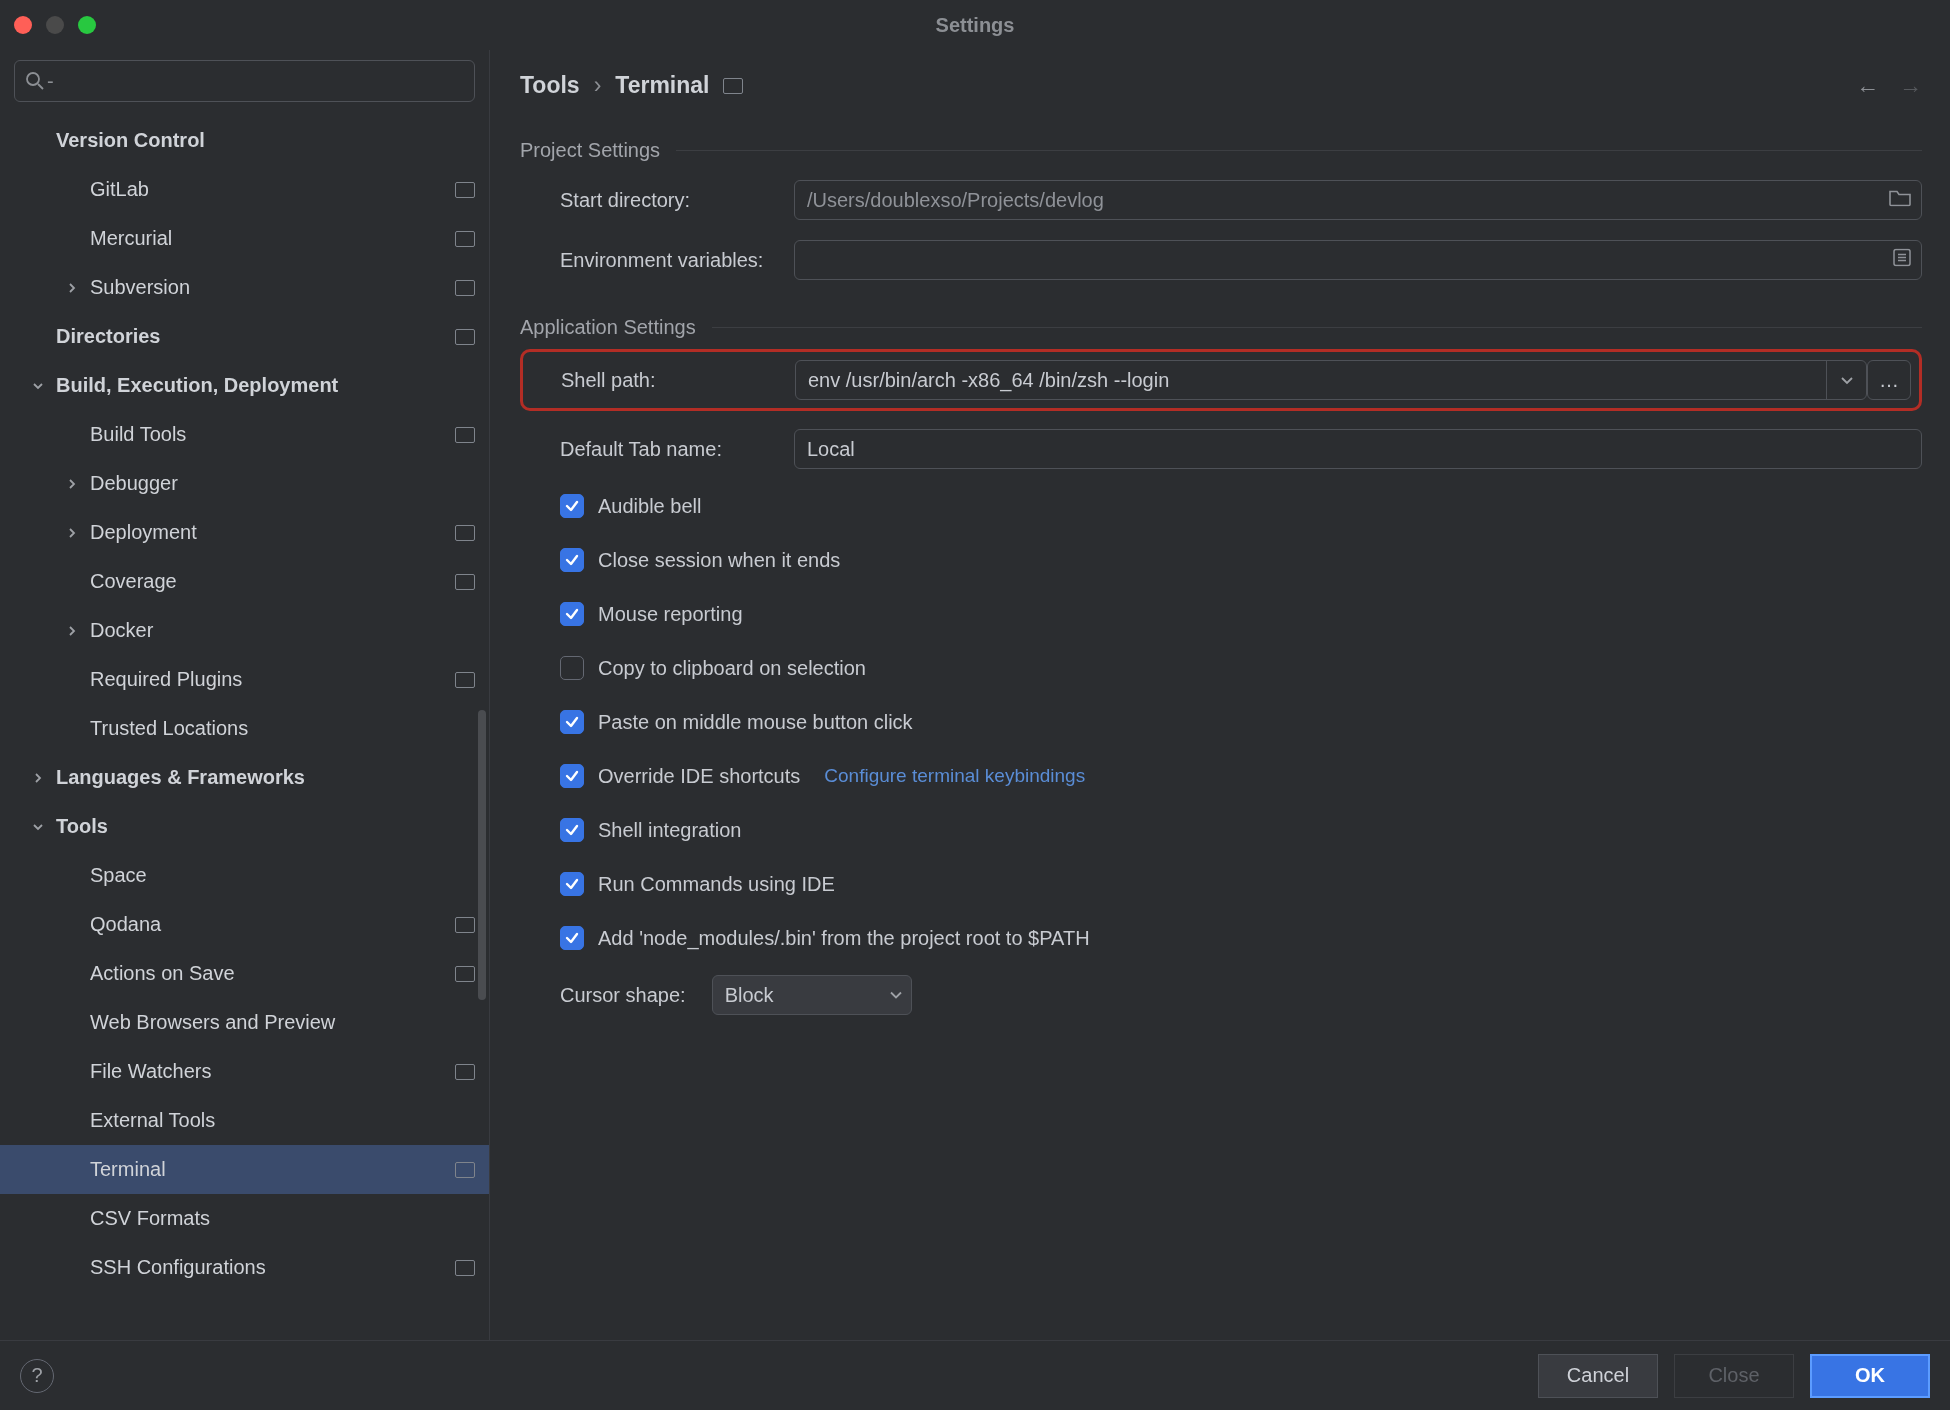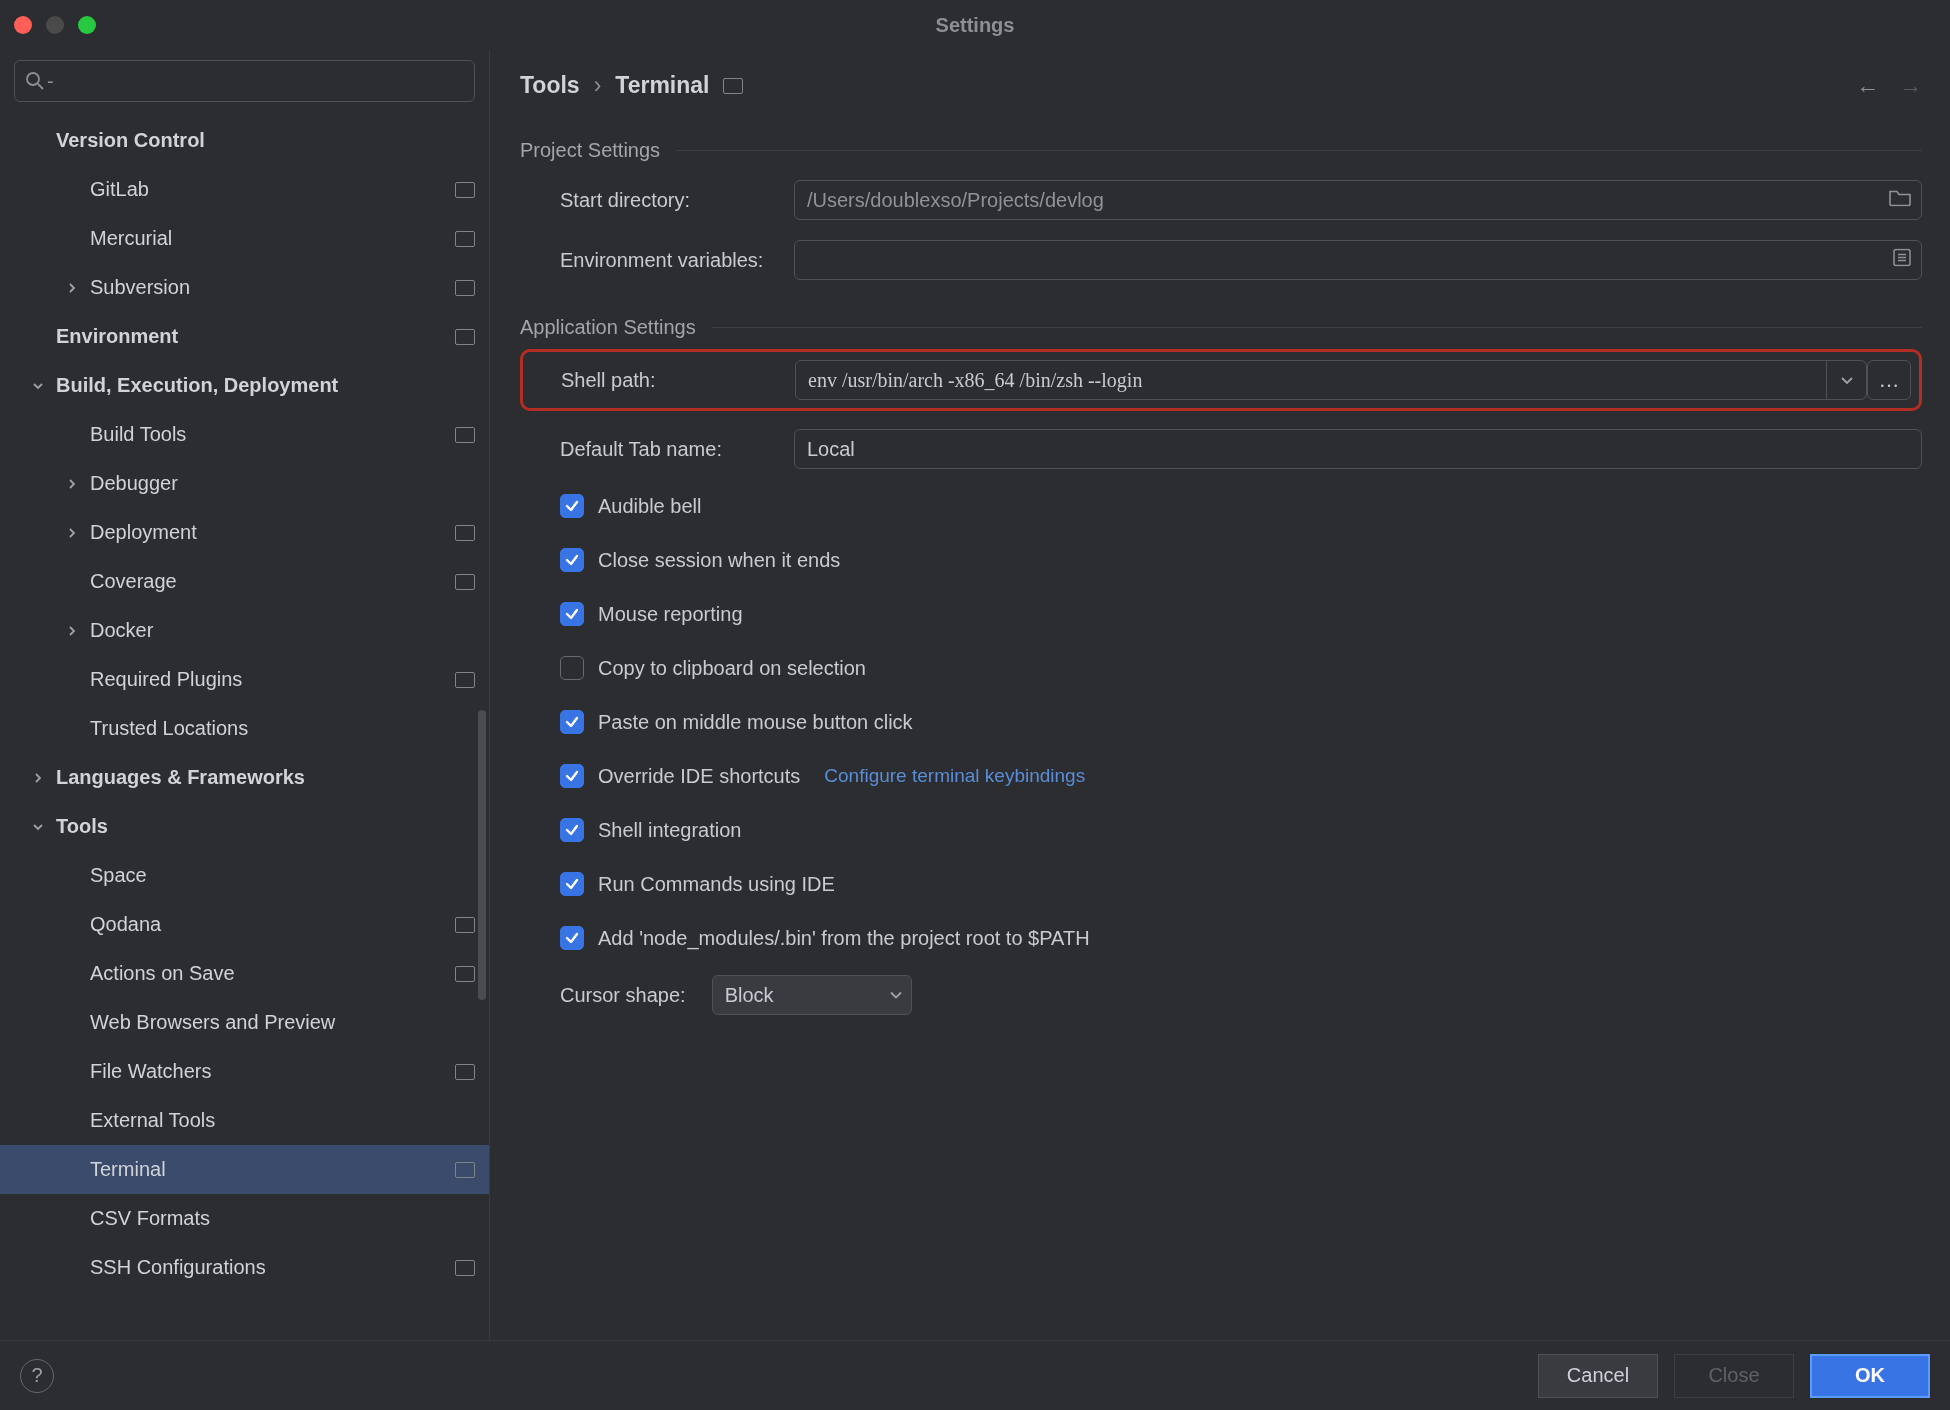--- a/index.html
+++ b/index.html
@@ -146,21 +146,21 @@
     align-items: center;
     position: relative;
   }
   .input-end-icon {
     position: absolute;
     right: 10px;
     top: 50%;
     transform: translateY(-50%);
     color: #8f9298;
   }
-  .combo-wrap { display: flex; flex: 1; gap: 0; font-family: Liberation Serif, serif; }
+  .combo-wrap { display: flex; flex: 1; gap: 0; }
   .combo {
     flex: 1;
     height: 40px;
     background: #2b2d30;
     border: 1px solid #4e5157;
     border-radius: 6px;
     display: flex;
     align-items: center;
     padding: 0 12px;
     color: #c8cbd1;
@@ -313,21 +313,21 @@
           <span class="chevron" style="margin-right: 8px;">
             <svg width="12" height="12" viewBox="0 0 12 12">
               <path d="M4 2 L8 6 L4 10" fill="none" stroke="#9ea1a6" stroke-width="1.8"></path>
             </svg>
           </span>
           <span class="tree-label">Subversion</span>
           <span class="proj-icon"></span>
         </div>
         <div class="tree-row bold">
           <span class="spacer-indent" style="width: 56px;"></span>
-          <span class="tree-label">Environment</span>
+          <span class="tree-label">Directories</span>
           <span class="proj-icon"></span>
         </div>
         <div class="tree-row bold">
           <span class="spacer-indent" style="width: 28px;"></span>
           <span class="chevron" style="margin-right: 8px;">
             <svg width="12" height="12" viewBox="0 0 12 12">
               <path d="M2 4 L6 8 L10 4" fill="none" stroke="#9ea1a6" stroke-width="1.8"></path>
             </svg>
           </span>
           <span class="tree-label">Build, Execution, Deployment</span>

